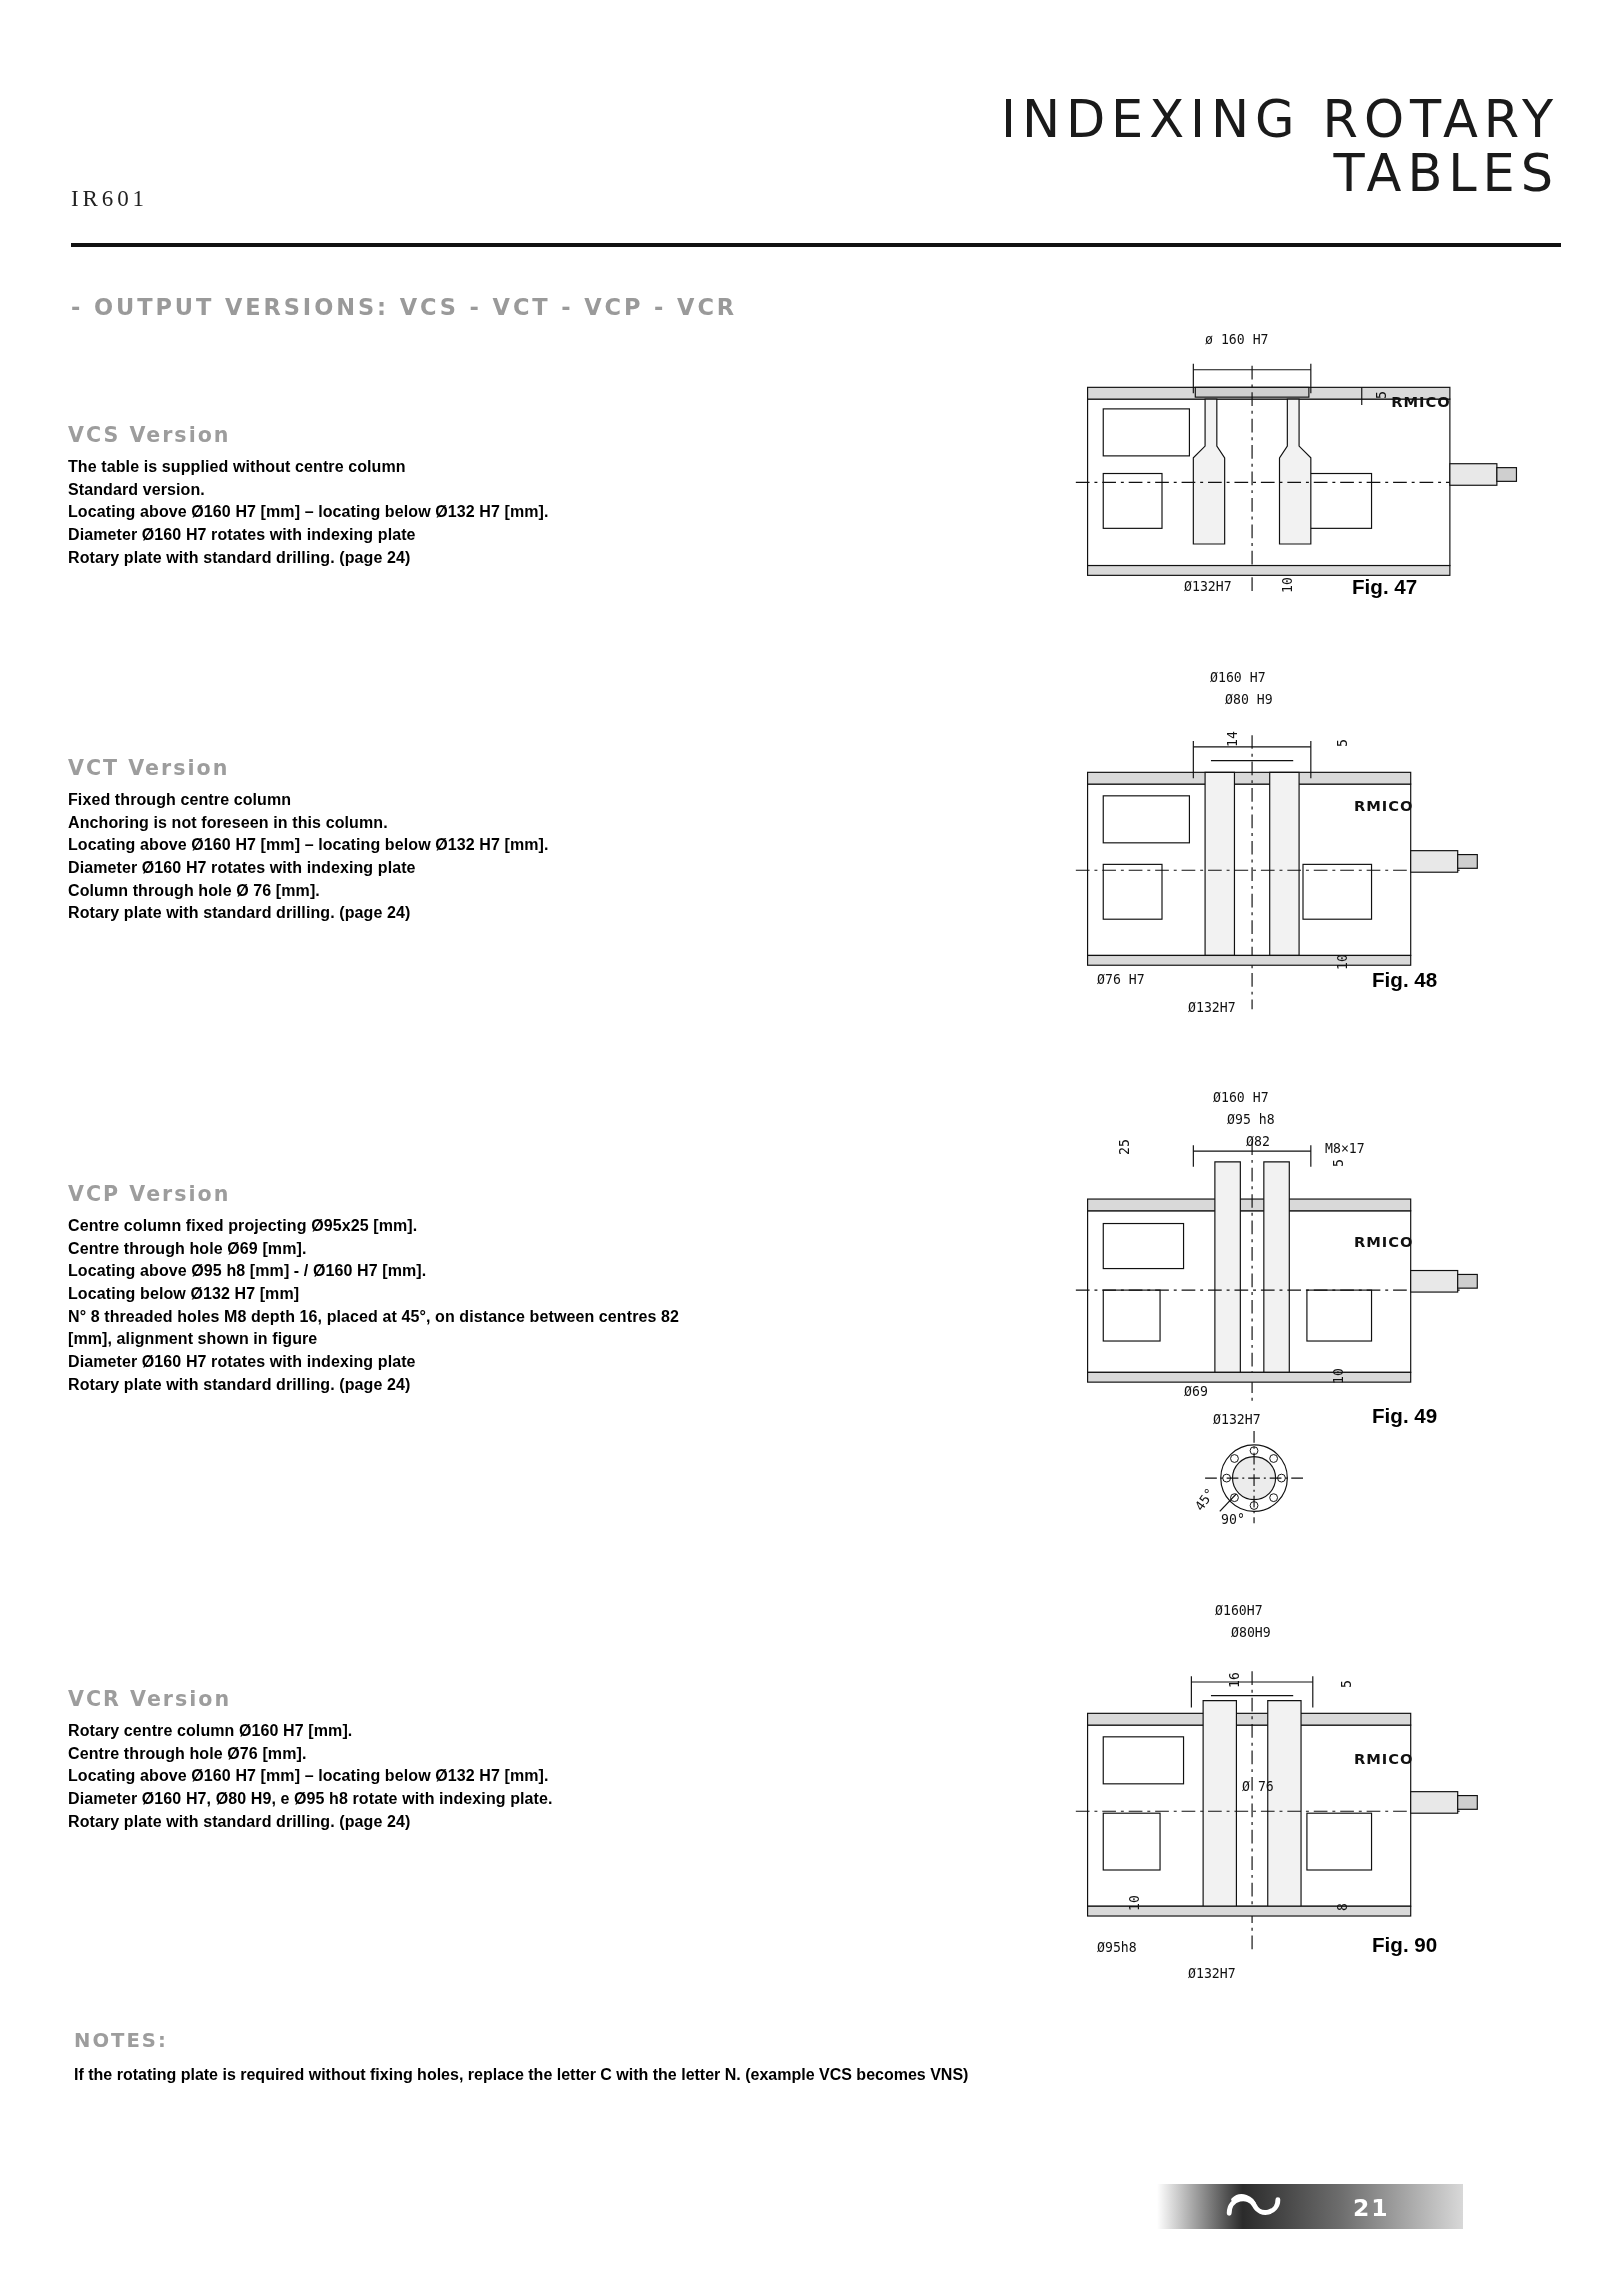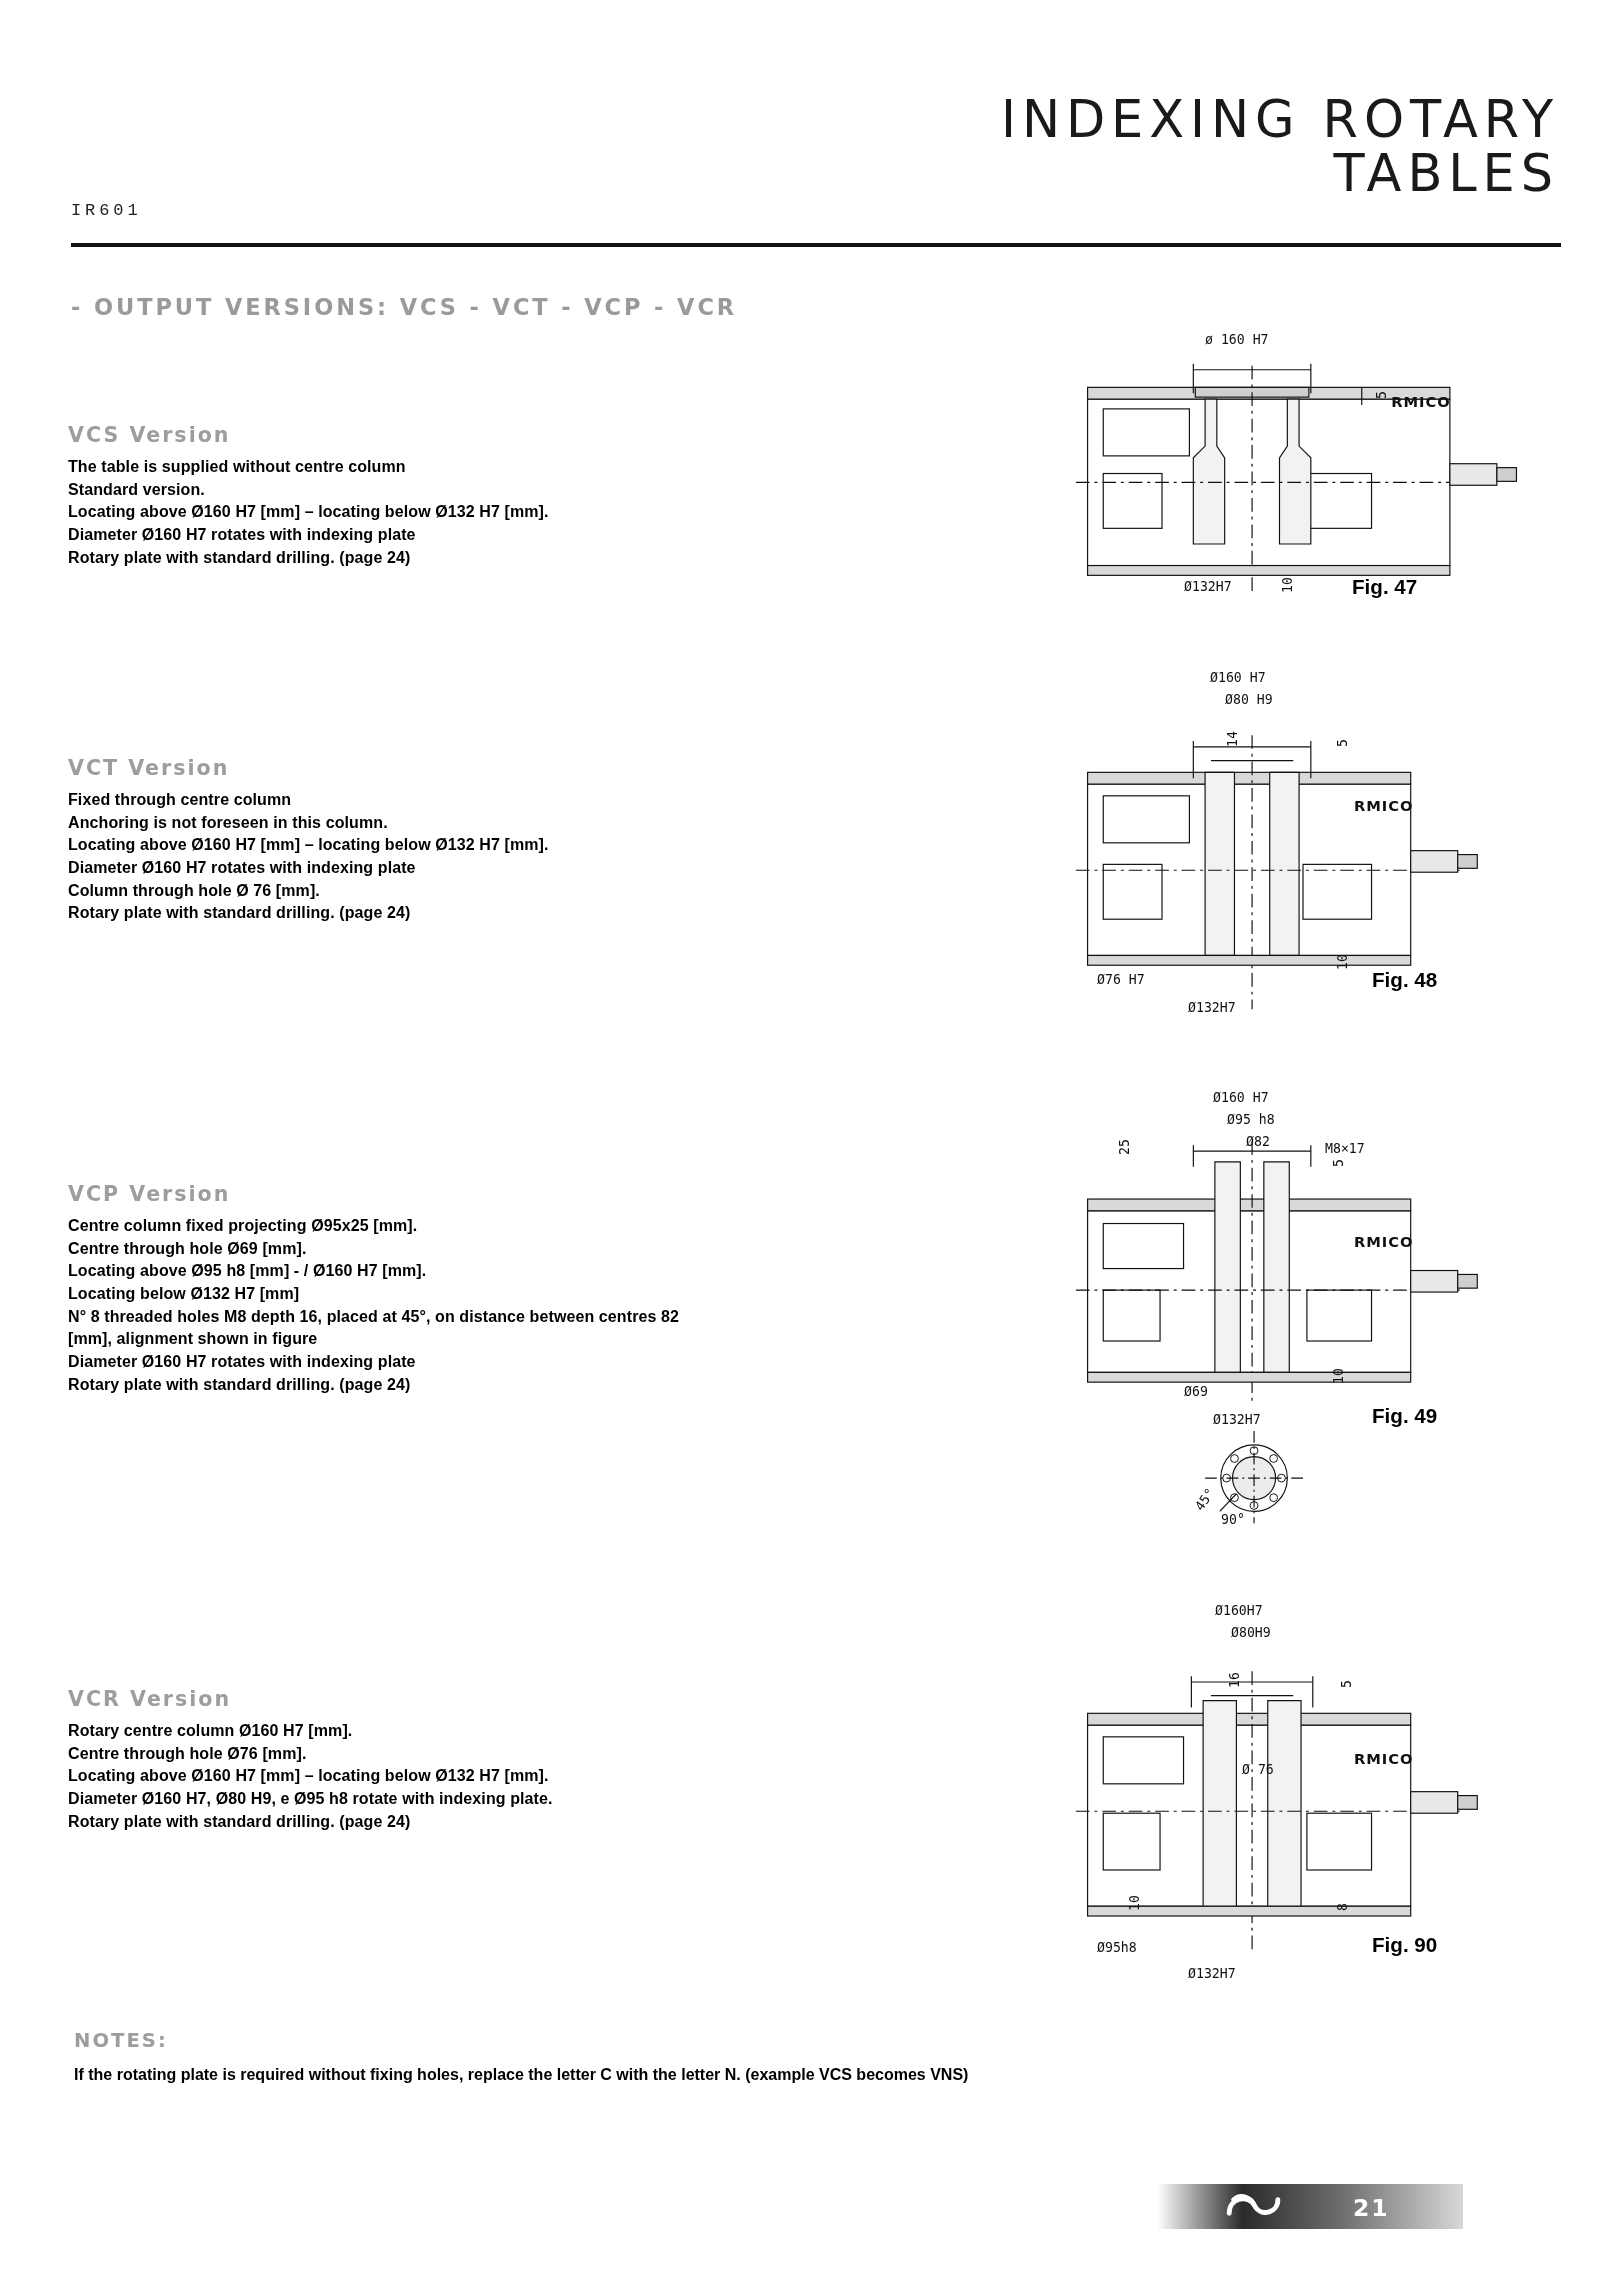--- a/index.html
+++ b/index.html
@@ -20,23 +20,23 @@
     font-family:"DejaVu Sans", sans-serif;
     font-size:51px;
     letter-spacing:5.9px;
     line-height:1.05;
     color:#1a1a1a;
     font-weight:400;
   }
   .header-title .l2 { display:block; }
 
   .doc-code {
-    position:absolute; left:71px; top:201px;
-    font-family:Liberation Mono, monospace;
-    font-size:17px;
+    position:absolute; left:71px; top:186px;
+    font-family:Liberation Serif, serif;
+    font-size:23px;
     letter-spacing:3.9px;
     color:#222;
   }
   .header-rule {
     position:absolute; left:71px; top:243px;
     width:1490px; height:3.9px; background:#111;
   }
 
   
   .section-heading {
@@ -325,21 +325,21 @@
         <line x1="126" y1="60" x2="126" y2="92"></line>
         <line x1="250" y1="60" x2="250" y2="92"></line>
         <line x1="146" y1="80" x2="230" y2="80"></line>
       </g>
       <text x="292" y="150" font-family="DejaVu Sans" font-size="15" font-weight="bold" fill="#111" letter-spacing="1">RMICO</text>
     </svg>
     <div class="dim" style="left:147px; top:-13.7px;">Ø160H7</div>
     <div class="dim" style="left:163px; top:7.8px;">Ø80H9</div>
     <div class="dim rot" style="left:159px; top:71px;">16</div>
     <div class="dim rot" style="left:271px; top:71px;">5</div>
-    <div class="dim" style="left:174px; top:145px;text-align:center;">Ø 76</div>
+    <div class="dim" style="left:174px; top:162px;text-align:center;">Ø 76</div>
     <div class="dim rot" style="left:59px; top:294px;">10</div>
     <div class="dim rot" style="left:267px; top:294px;">8</div>
     <div class="dim" style="left:29px; top:323px;">Ø95h8</div>
     <div class="dim" style="left:120px; top:349px;">Ø132H7</div>
     <div class="fig-label" style="left:304px; top:316px;">Fig. 90</div>
   </div>
 
   <div class="notes-title">NOTES:</div>
   <div class="notes-text">If the rotating plate is required without fixing holes, replace the letter C with the letter N. (example VCS becomes VNS)</div>
 

